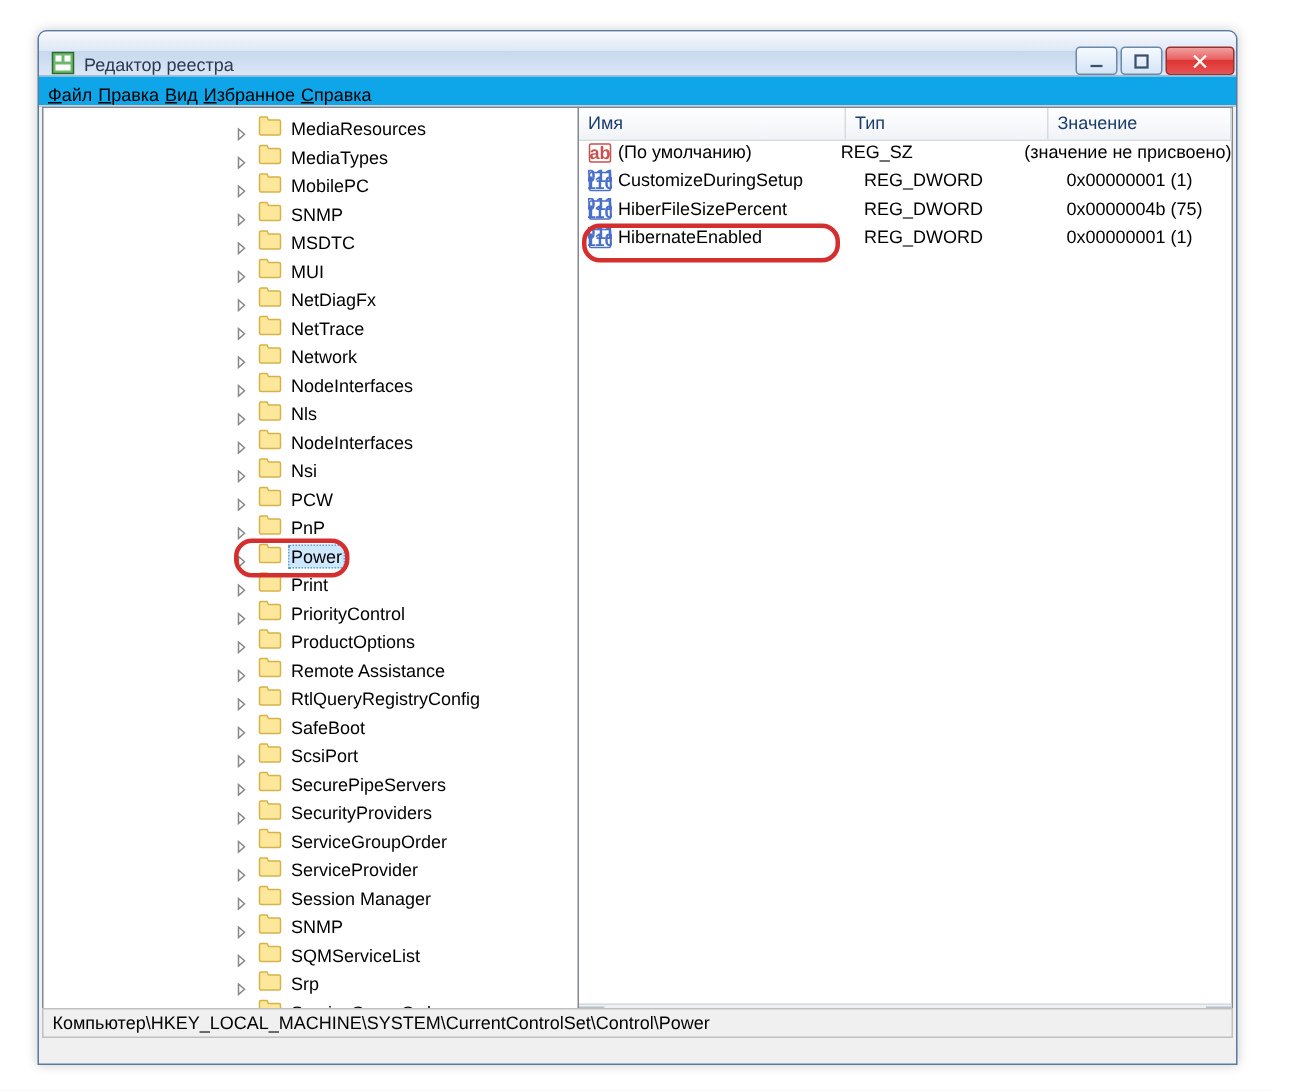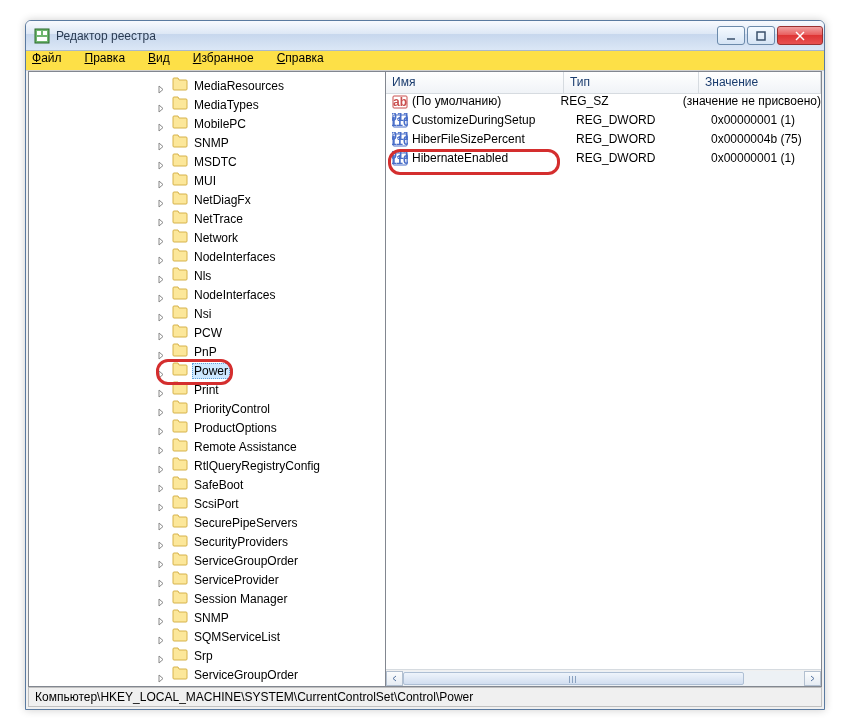--- a/index.html
+++ b/index.html
@@ -1,26 +1,26 @@
 <!DOCTYPE html>
 <html><head>
 <meta charset="utf-8">
 <style>
 *{box-sizing:border-box;margin:0;padding:0;font-family:"Segoe UI",Tahoma,sans-serif;font-size:12px;color:#000}
 body{background:#fff;width:860px;height:727px;overflow:hidden}
 .window{position:absolute;left:25px;top:20px;width:800px;height:690px;border:1px solid #5a7aa0;border-radius:6px 6px 0 0;background:#f0f0f0;box-shadow:0 0 8px rgba(0,0,0,.2)}
-.titlebar{height:30px;background:linear-gradient(#f8fafe,#dde7f5 45%,#c7d7ed 46%,#dbe7f6);border-radius:5px 5px 0 0;display:flex;align-items:center;padding-left:8px;border-bottom:1px solid #a9b8cc}
+.titlebar{height:30px;background:linear-gradient(#f8fafe,#dde7f5 45%,#c7d7ed 46%,#dbe7f6);border-radius:5px 5px 0 0;display:flex;align-items:flex-end;padding-left:8px;border-bottom:1px solid #a9b8cc}
 .titlebar .app-icon{width:16px;height:16px;margin-right:6px}
 .titlebar .title{font-size:12px;color:#2a3b52}
 .titlebar .controls{margin-left:auto;display:flex}
 .titlebar .btn{width:28px;height:19px;margin:0 1px;border:1px solid #6b8aab;border-radius:3px;background:linear-gradient(#f5faff,#d5e4f5);display:flex;align-items:center;justify-content:center;cursor:pointer}
 .titlebar .btn.close{width:46px;background:linear-gradient(#f0a0a0,#e96060 45%,#d33 46%,#e85050);border-color:#9a3030}
 .titlebar .btn svg line,.titlebar .btn svg rect,.titlebar .btn svg path{stroke:#3a506b;stroke-width:1.5;fill:none}
 .titlebar .btn.close svg line{stroke:#fff}
-.menubar{height:20px;background:#fde047;display:flex;align-items:flex-start;padding:0 6px;gap:23px;border-bottom:1px solid #d0d0d0}
+.menubar{height:20px;background:#0ea5e9;display:flex;align-items:flex-end;padding:0 6px;gap:4px;border-bottom:1px solid #d0d0d0}
 .menubar span{cursor:default}
 .menubar .u{text-decoration:underline}
 .client{position:absolute;top:50px;bottom:22px;left:2px;right:2px;display:flex}
 .tree{width:358px;border:1px solid #828790;background:#fff;overflow:hidden;position:relative}
 .tree-inner{position:absolute;inset:0;overflow-y:auto;overflow-x:hidden;padding-top:3px}
 .tree-row{display:flex;align-items:flex-end;height:19px;padding-left:128px;white-space:nowrap;cursor:default}
 .tree-row .exp{width:9px;height:9px;margin-right:6px;flex-shrink:0}
 .tree-row .exp svg{display:block}
 .tree-row .fold{margin-right:4px;flex-shrink:0}
 .tree-row .lab{padding:1px 2px}
@@ -36,21 +36,21 @@
 .lrow .vicon{margin-right:4px;flex-shrink:0}
 .lrow .vname{width:164px;overflow:hidden;white-space:nowrap}
 .lrow .vtype{width:135px}
 .lrow .vval{flex:1;white-space:nowrap}
 .hl-list{left:2px;top:55px;width:172px;height:26px}
 .list-scroll{height:17px;background:#f0f0f0;border-top:1px solid #d6dbe0;display:flex;align-items:center}
 .list-scroll .arr{width:17px;height:15px;background:linear-gradient(#fbfcfd,#e6ecf3);border:1px solid #b3c0d0;display:flex;align-items:center;justify-content:center}
 .list-scroll .track{flex:1;height:15px;background:#edf1f5;position:relative}
 .list-scroll .thumb{position:absolute;left:0;width:85%;height:13px;top:1px;background:linear-gradient(#eef4fb,#d2def0);border:1px solid #aebfd4;border-radius:2px}
 .list-scroll .thumb::after{content:"";position:absolute;left:50%;top:3px;width:9px;height:7px;background:repeating-linear-gradient(90deg,#8aa2c0 0,#8aa2c0 1px,transparent 1px,transparent 3px);transform:translateX(-50%)}
-.status{position:absolute;left:2px;right:2px;bottom:2px;height:20px;background:#f0f0f0;border:1px solid #c0c0c0;padding:2px 6px;font-size:12px}
+.status{position:absolute;left:2px;right:2px;bottom:17px;height:20px;background:#f0f0f0;border:1px solid #c0c0c0;padding:2px 6px;font-size:12px}
 .tree-inner::-webkit-scrollbar{width:17px}
 .tree-inner::-webkit-scrollbar-track{background:#edf1f5}
 .tree-inner::-webkit-scrollbar-thumb{background:linear-gradient(90deg,#eef4fb,#d2def0);border:1px solid #aebfd4;border-radius:2px}
 .tree-inner::-webkit-scrollbar-button{height:17px;background:linear-gradient(#fbfcfd,#e6ecf3);border:1px solid #b3c0d0}
 </style>
 </head>
 <body>
 
 <div class="window">
   <div class="titlebar">

